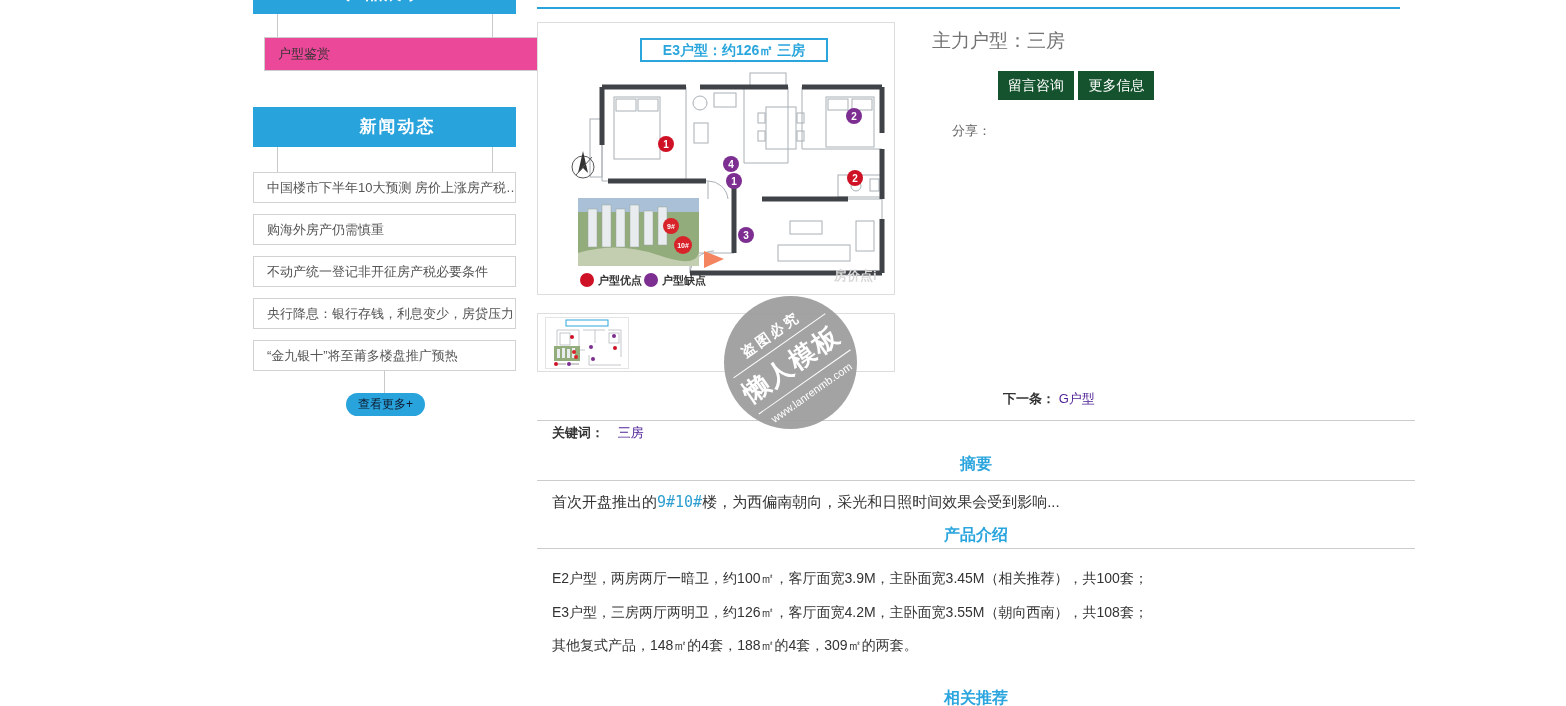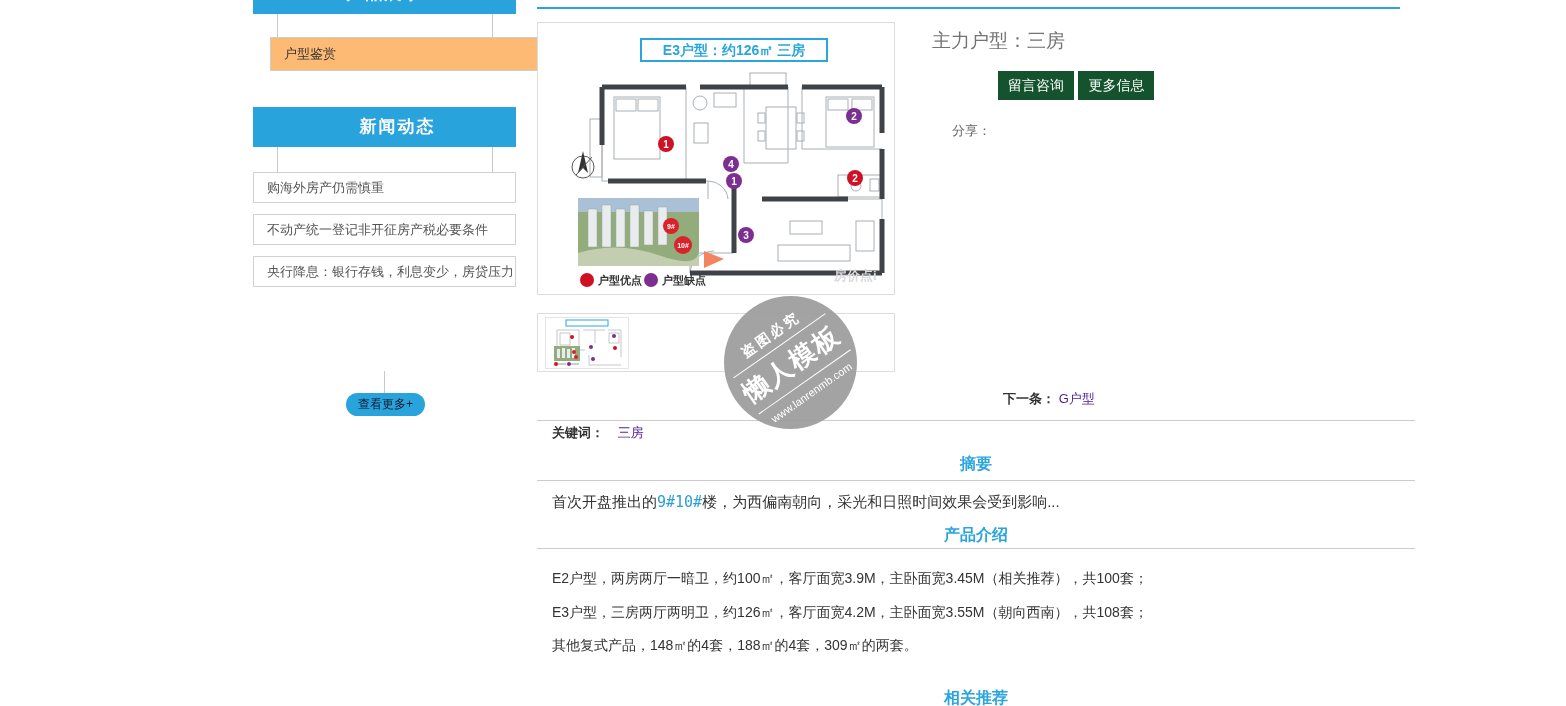--- a/index.html
+++ b/index.html
@@ -5,21 +5,21 @@
   * { margin:0; padding:0; box-sizing:border-box; }
   html,body { width:1566px; height:706px; background:#fff; position:relative; overflow:hidden;
               font-family:"Liberation Sans","DejaVu Sans",sans-serif; color:#333; }
   .abs { position:absolute; }
 
   
   .cat-header { left:253px; top:0; width:263px; height:14px; background:#29a3dc; overflow:hidden; }
   .cat-header .clip { display:block; text-align:center; color:#fff; font-size:17px; font-weight:bold;
                       line-height:40px; margin-top:-26px; letter-spacing:2px; }
   .vline { width:1px; background:#c9c9c9; }
-  .cat-item { left:270px; top:37px; width:287px; height:34px; border:1px solid #ccc; background:#fdba74;
+  .cat-item { left:264px; top:37px; width:287px; height:34px; border:1px solid #ccc; background:#ec4899;
               font-size:13px; color:#333; line-height:32px; padding-left:13px; cursor:pointer; }
   .news-header { left:253px; top:107px; width:263px; height:40px; background:#29a3dc; color:#fff;
                  font-size:17px; font-weight:bold; text-align:center; line-height:40px; letter-spacing:2px;padding-left:26px; }
   .news-list { left:253px; top:172px; width:263px; }
   .news-item { width:263px; height:31px; border:1px solid #d2d2d2; background:#fff; margin-bottom:11px;
                font-size:13px; color:#555; line-height:29px; padding:0 8px 0 13px; white-space:nowrap;
                overflow:hidden; cursor:pointer; }
   .more-btn { left:346px; top:393px; width:79px; height:23px; background:#29a3dc; border:none;
               border-radius:12px; color:#0f172a; font-size:12px; line-height:23px; text-align:center; cursor:pointer; }
 
@@ -70,23 +70,25 @@
   <span>户型鉴赏</span>
 </div>
 
 <div class="abs news-header">
   <span>新闻动态</span>
 </div>
 <div class="abs vline" style="left:277px;top:147px;height:25px;"></div>
 <div class="abs vline" style="left:492px;top:147px;height:25px;"></div>
 
 <div class="abs news-list">
+  <div class="news-item"><span>中国楼市下半年10大预测 房价上涨房产税…</span></div>
   <div class="news-item"><span>购海外房产仍需慎重</span></div>
   <div class="news-item"><span>不动产统一登记非开征房产税必要条件</span></div>
   <div class="news-item"><span>央行降息：银行存钱，利息变少，房贷压力…</span></div>
+  <div class="news-item"><span>“金九银十”将至莆多楼盘推广预热</span></div>
 </div>
 <div class="abs vline" style="left:384px;top:371px;height:22px;"></div>
 <button class="abs more-btn">查看更多+</button>
 
 <div class="abs top-blue-line"></div>
 
 <div class="abs figure-box">
   <svg width="356" height="271" viewBox="0 0 356 271">
 
     <g stroke="#aab0b6" stroke-width="1" fill="none">

